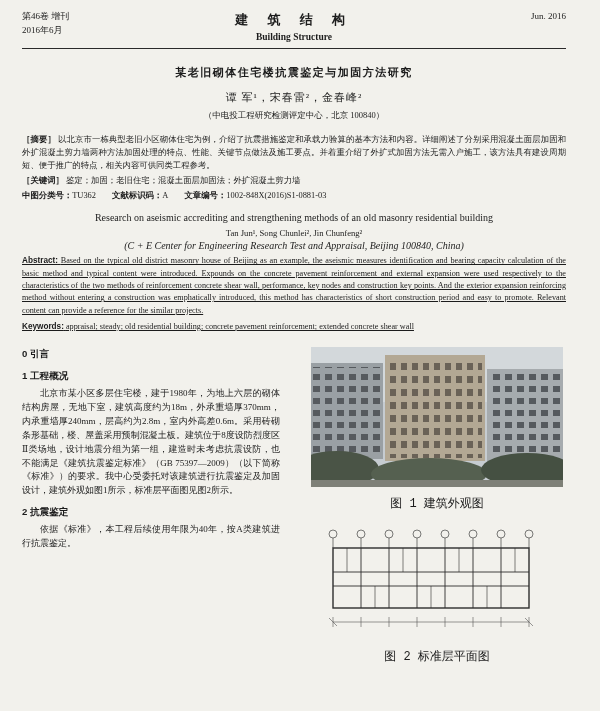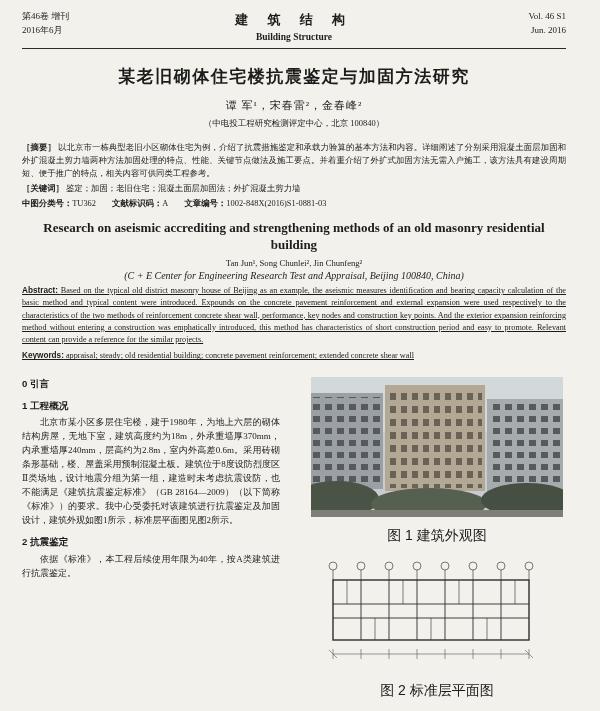--- a/index.html
+++ b/index.html
@@ -10,66 +10,65 @@
   
   .journal-header { display:flex; justify-content:space-between; align-items:flex-start; font-size:9px; line-height:1.5; }
   .jh-col { width:130px; }
   .jh-col.right { text-align:right; }
   .jh-center { text-align:center; flex:1; }
   .jh-center .cn-name { font-size:13px; font-weight:bold; letter-spacing:8px; }
   .jh-center .en-name { font-size:9.5px; font-weight:bold; }
   .header-rule { border-bottom:1.8px solid #2a2a2a; margin-top:4px; }
 
   
-  .paper-title { text-align:center; font-size:17px; font-weight:bold; letter-spacing:1.5px; margin-top:16px; }
+  .paper-title { text-align:center; font-size:11px; font-weight:bold; letter-spacing:1.5px; margin-top:16px; }
   .authors-line { text-align:center; font-size:11px; margin-top:10px; letter-spacing:1px; }
   .affil-line { text-align:center; font-size:8.5px; margin-top:5px; }
 
   
   .abs-block { margin-top:11px; font-size:8.4px; line-height:1.55; text-align:justify; }
   .abs-block p { margin-bottom:2px; }
   .b-label { font-weight:bold; font-family:"Liberation Sans","DejaVu Sans",sans-serif; }
   .meta-line .seg { margin-right:14px; }
 
   
   .en-block { margin-top:9px; }
-  .en-title { text-align:center; font-weight:bold; font-size:13px; line-height:1.35; }
+  .en-title { text-align:center; font-weight:normal; font-size:10px; line-height:1.35; }
   .en-authors { text-align:center; font-size:8.6px; margin-top:4px; }
   .en-affil { text-align:center; font-size:10px; margin-top:2px; font-style:italic; }
   .en-abs, .en-keywords { font-size:8.2px; line-height:1.5; text-align:justify; margin-top:4px;text-decoration:underline; }
 
   
   .columns { display:flex; gap:28px; margin-top:12px; }
   .col { flex:1; min-width:0; font-size:9px; line-height:1.55; text-align:justify; }
   .sec-heading { font-family:"Liberation Sans","DejaVu Sans",sans-serif; font-weight:bold; font-size:9.6px; margin:7px 0 3px 0; text-align:left; }
   .sec-heading:first-child { margin-top:2px; }
   .col p.body-par { text-indent:2em; }
 
   figure { text-align:center; margin-top:2px; }
   figure + .sec-figure { margin-top:10px; }
-  figcaption { font-size:14px; margin-top:3px; font-family:Liberation Sans, sans-serif;text-align:center; }
+  figcaption { font-size:12px; margin-top:3px; font-family:Liberation Mono, monospace;text-align:center; }
   .fig-frame { display:inline-block; line-height:0; }
   .fig-frame svg { display:block; }
 </style>
 </head>
 <body>
 
 <div class="page">
 
   <div class="journal-header">
     <div class="jh-col">
       <div>第46卷 增刊</div>
       <div>2016年6月</div>
     </div>
     <div class="jh-center">
       <div class="cn-name">建 筑 结 构</div>
       <div class="en-name">Building Structure</div>
     </div>
     <div class="jh-col right">
-      <div>Vol. 46  S1</div>
       <div>Jun.  2016</div>
     </div>
   </div>
   <div class="header-rule"></div>
 
   <h1 class="paper-title">某老旧砌体住宅楼抗震鉴定与加固方法研究</h1>
   <div class="authors-line">谭 军¹，宋春雷²，金春峰²</div>
   <div class="affil-line">（中电投工程研究检测评定中心，北京 100840）</div>
 
   <div class="abs-block">
@@ -88,21 +87,21 @@
     <div class="en-affil">(C + E Center for Engineering Research Test and Appraisal, Beijing 100840, China)</div>
     <p class="en-abs"><span class="b-label">Abstract:</span> <span>Based on the typical old district masonry house of Beijing as an example, the aseismic measures identification and bearing capacity calculation of the basic method and typical content were introduced. Expounds on the concrete pavement reinforcement and external expansion were used respectively to the characteristics of the two methods of reinforcement concrete shear wall, performance, key nodes and construction key points. And the exterior expansion reinforcing method without entering a construction was emphatically introduced, this method has characteristics of short construction period and easy to promote. Relevant content can provide a reference for the similar projects.</span></p>
     <p class="en-keywords"><span class="b-label">Keywords:</span> <span>appraisal; steady; old residential building; concrete pavement reinforcement; extended concrete shear wall</span></p>
   </div>
 
   <div class="columns">
 
     <div class="col">
       <div class="sec-heading">0  引言</div>
       <div class="sec-heading">1  工程概况</div>
-      <p class="body-par">北京市某小区多层住宅楼，建于1980年，为地上六层的砌体结构房屋，无地下室，建筑高度约为18m，外承重墙厚370mm，内承重墙厚240mm，层高约为2.8m，室内外高差0.6m。采用砖砌条形基础，楼、屋盖采用预制混凝土板。建筑位于8度设防烈度区Ⅱ类场地，设计地震分组为第一组，建造时未考虑抗震设防，也不能满足《建筑抗震鉴定标准》（GB 28164—2009）（以下简称《标准》）的要求。我中心受委托对该建筑进行抗震鉴定及加固设计，建筑外观如图1所示，标准层平面图见图2所示。</p>
+      <p class="body-par">北京市某小区多层住宅楼，建于1980年，为地上六层的砌体结构房屋，无地下室，建筑高度约为18m，外承重墙厚370mm，内承重墙厚240mm，层高约为2.8m，室内外高差0.6m。采用砖砌条形基础，楼、屋盖采用预制混凝土板。建筑位于8度设防烈度区Ⅱ类场地，设计地震分组为第一组，建造时未考虑抗震设防，也不能满足《建筑抗震鉴定标准》（GB 75397—2009）（以下简称《标准》）的要求。我中心受委托对该建筑进行抗震鉴定及加固设计，建筑外观如图1所示，标准层平面图见图2所示。</p>
       <div class="sec-heading">2  抗震鉴定</div>
       <p class="body-par">依据《标准》，本工程后续使用年限为40年，按A类建筑进行抗震鉴定。</p>
     </div>
 
     <div class="col">
 
       <figure class="sec-figure">
         <span class="fig-frame">
           <svg width="252" height="140" viewBox="0 0 252 140" xmlns="http://www.w3.org/2000/svg" aria-hidden="true">
             <defs>

